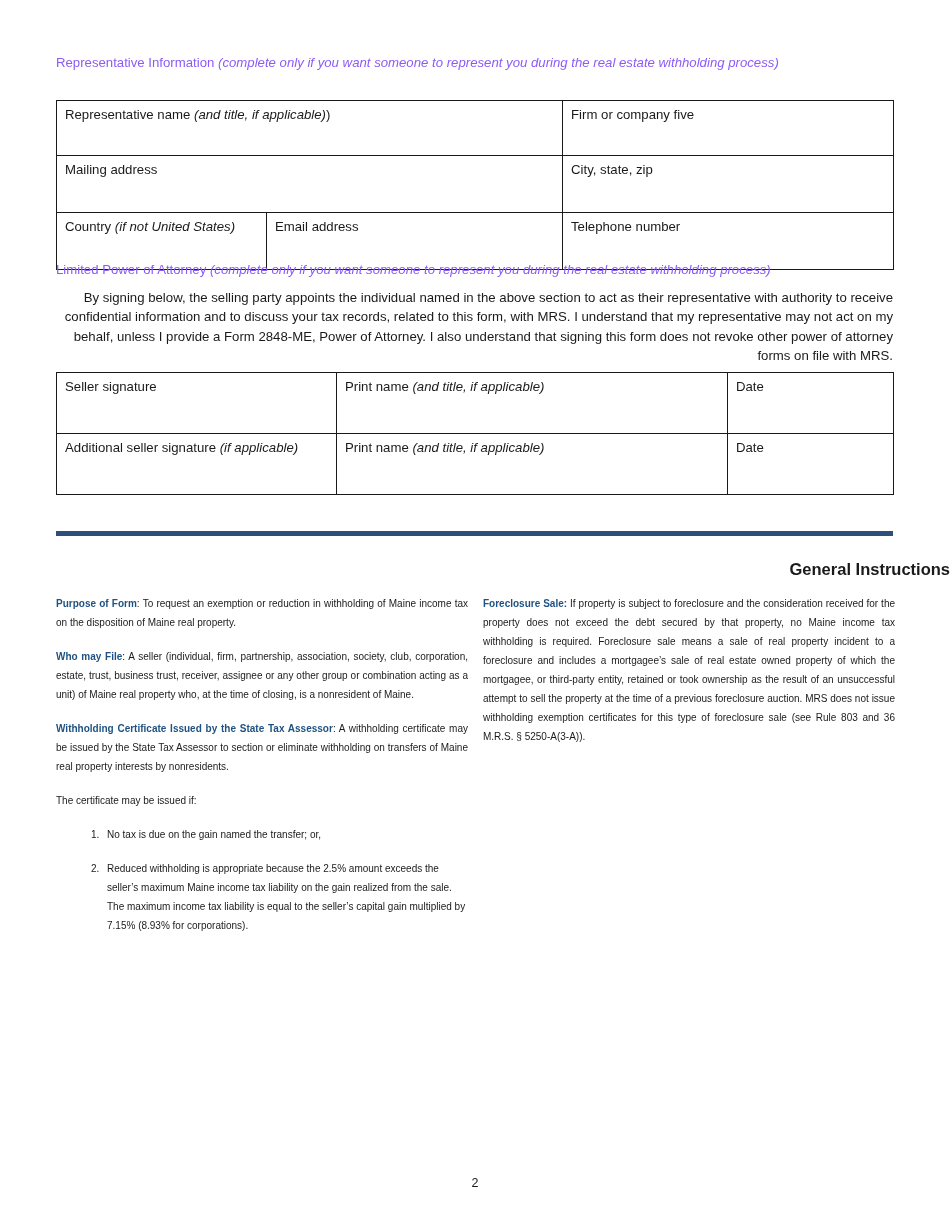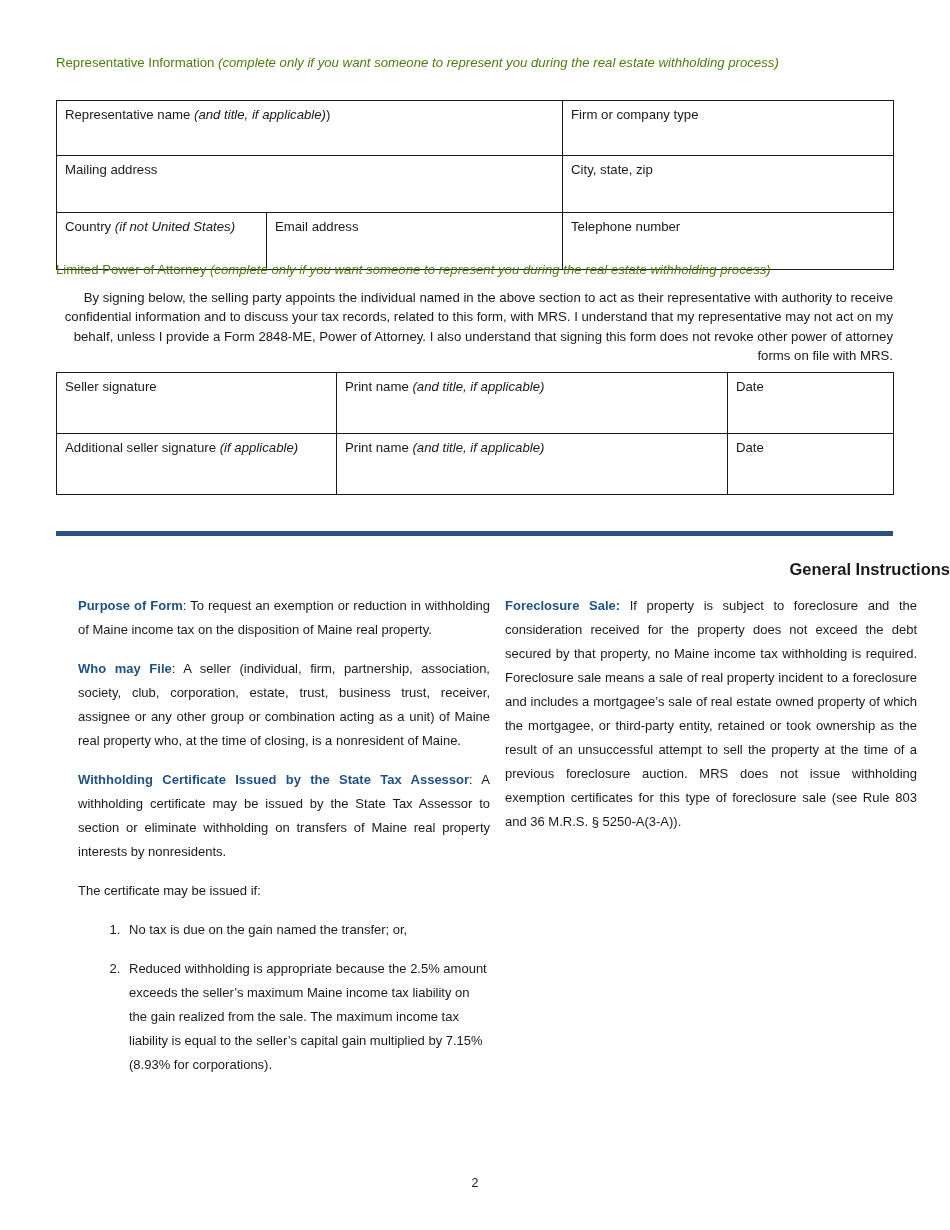--- a/index.html
+++ b/index.html
@@ -21,21 +21,21 @@
     width: 950px;
     height: 1230px;
     overflow: hidden;
   }
 
   
   .section-caption {
     position: absolute;
     font-size: 13.2px;
     line-height: 16px;
-    color: #4d7c0f;
+    color: #8b5cf6;
     white-space: nowrap;
   }
   .section-caption .ital {
     font-style: italic;
   }
 
   
   .form-table {
     position: absolute;
     border-collapse: collapse;
@@ -73,24 +73,23 @@
     width: 950px;
     left: 0;
     text-align: right;
     font-size: 16.5px;
     font-weight: bold;
     color: #1a1a1a;
   }
   .col {
     position: absolute;
     width: 412px;
-    font-size: 13px;
-    line-height: 24px;
-    color: #1a1a1a;
-    margin-left: 22px;
+    font-size: 10px;
+    line-height: 19px;
+    color: #1a1a1a;
   }
   .col p {
     margin: 0 0 15px 0;
     text-align: justify;
     text-justify: inter-word;
   }
   .col p.last { margin-bottom: 0; }
   .col .hdg {
     font-weight: bold;
     color: #1f5282;
@@ -131,21 +130,21 @@
       <col style="width:210px">
       <col style="width:296px">
       <col style="width:331px">
     </colgroup>
     <tbody>
       <tr>
         <td colspan="2" style="height:48px;">
           <span class="cell-label"><span>Representative name </span><span class="ital">(and title, if applicable)</span>)</span>
         </td>
         <td>
-          <span class="cell-label">Firm or company type</span>
+          <span class="cell-label">Firm or company five</span>
         </td>
       </tr>
       <tr>
         <td colspan="2" style="height:50px;">
           <span class="cell-label">Mailing address</span>
         </td>
         <td>
           <span class="cell-label">City, state, zip</span>
         </td>
       </tr>

